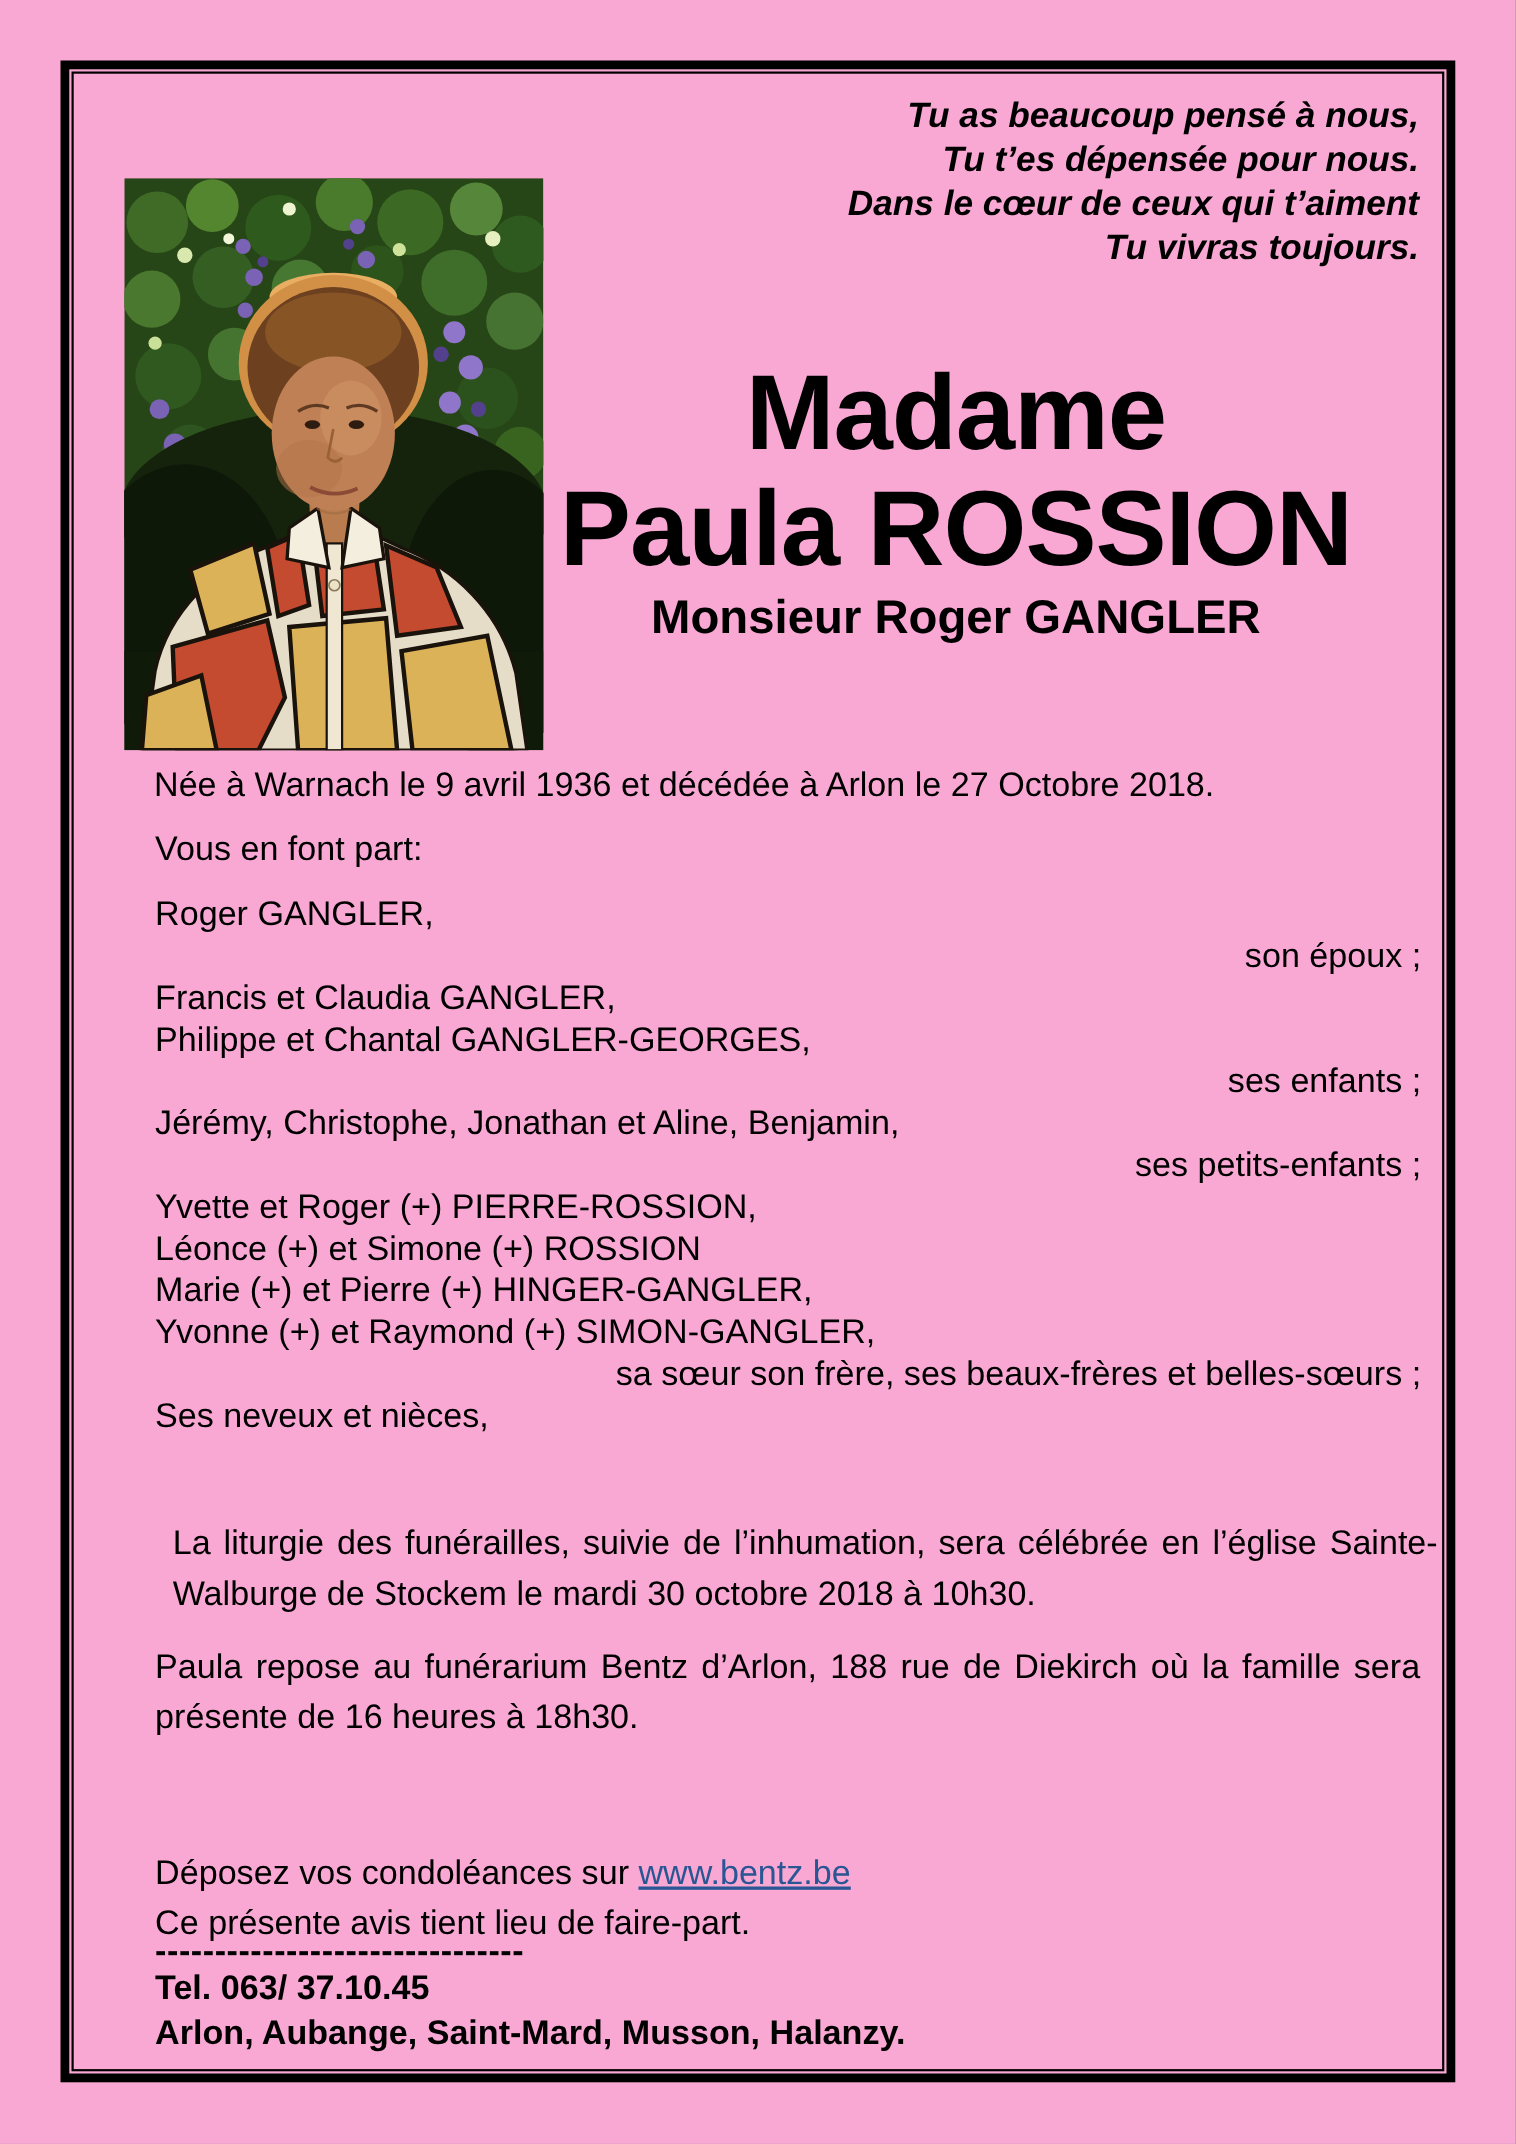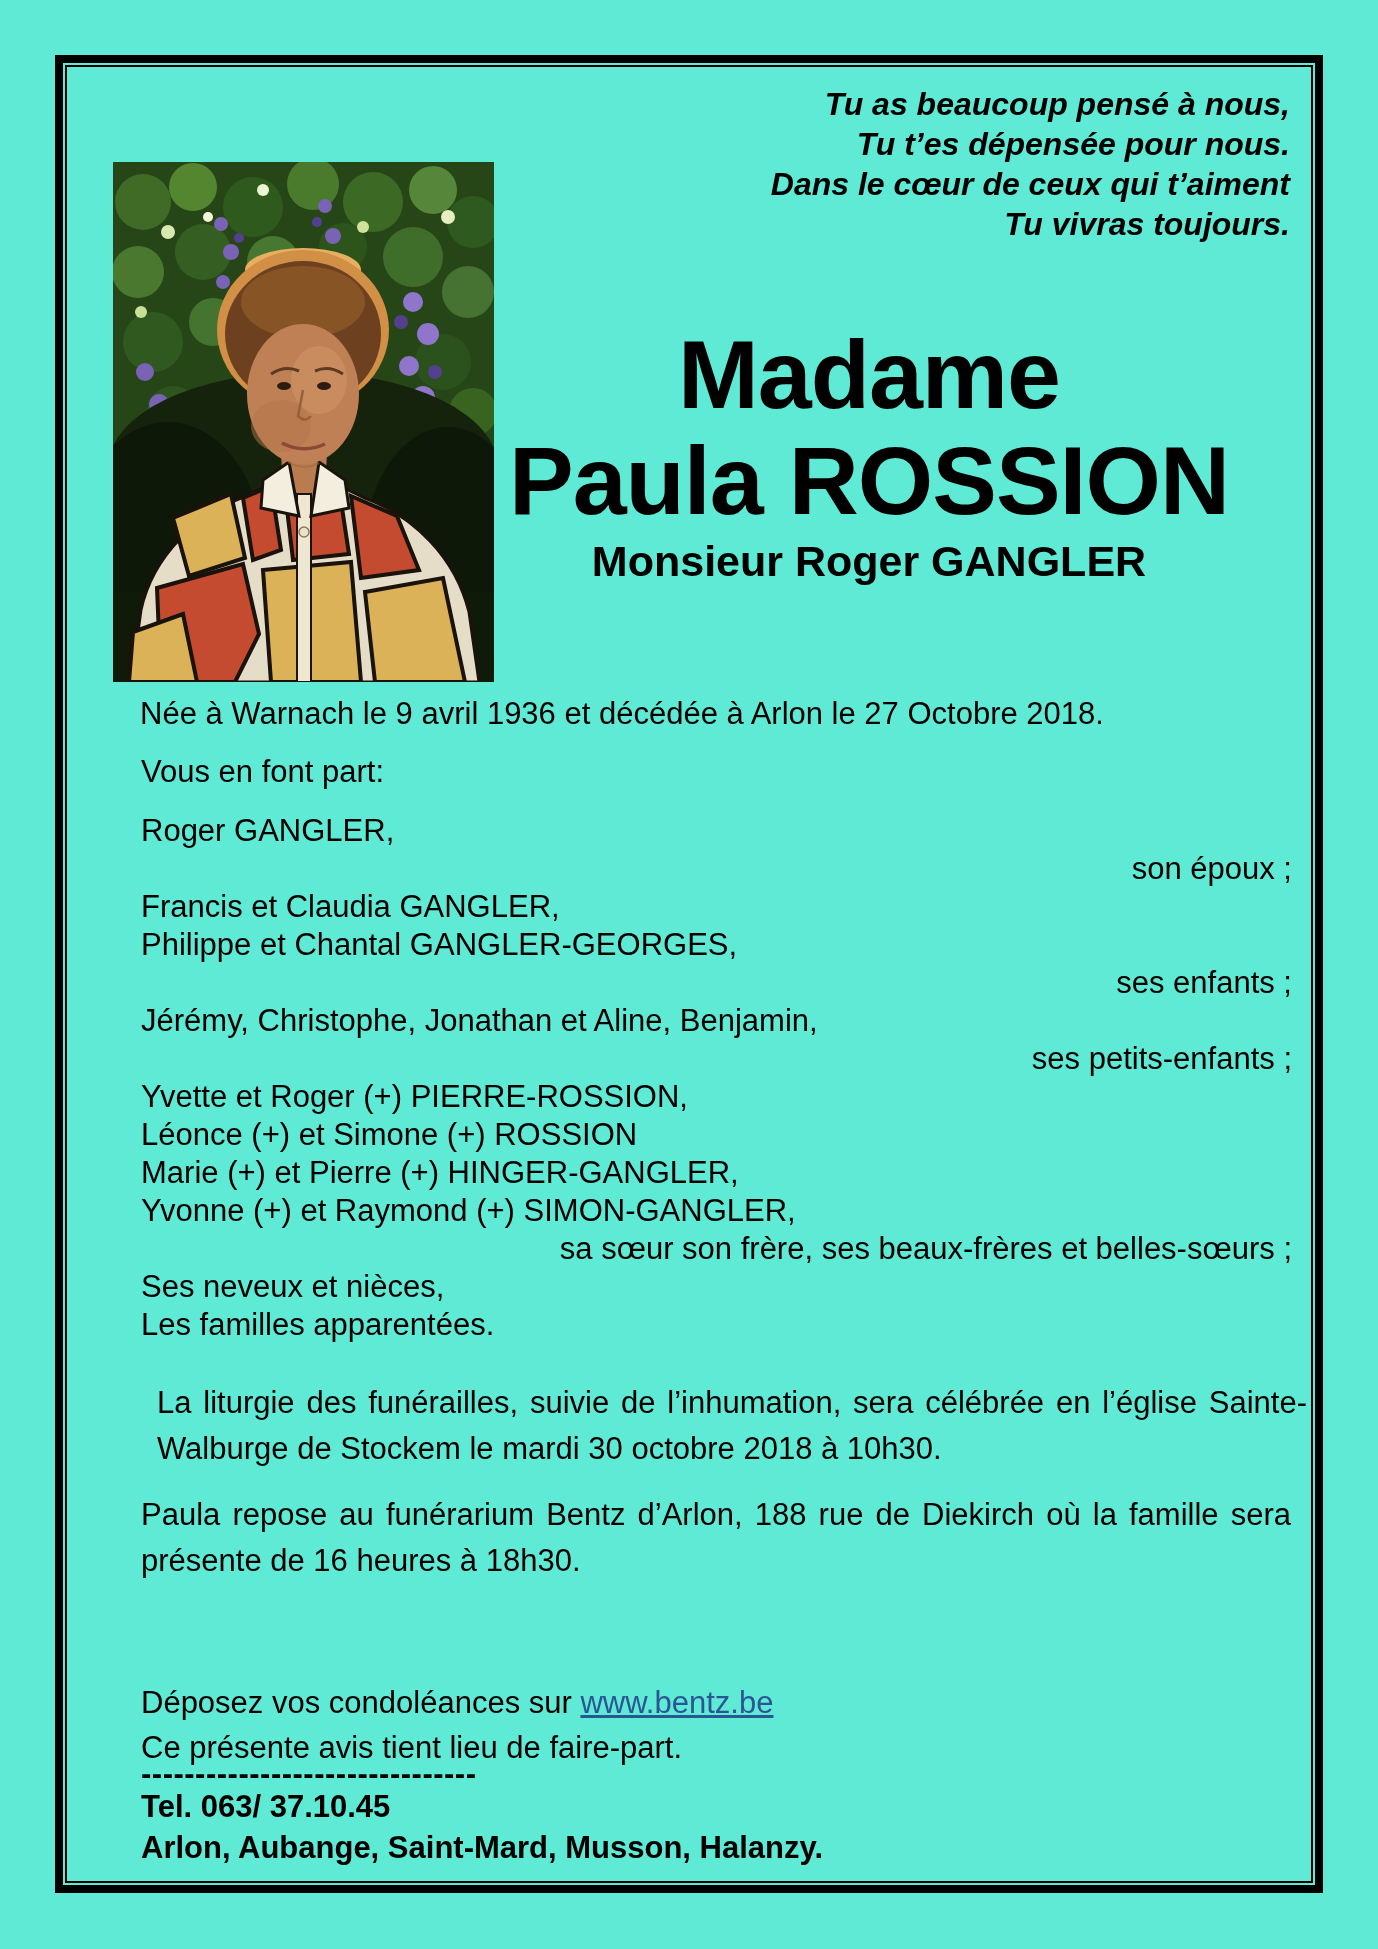--- a/index.html
+++ b/index.html
@@ -1,19 +1,19 @@
 <!DOCTYPE html>
 <html><head>
 <meta charset="utf-8">
 <style>
   * { margin:0; padding:0; box-sizing:border-box; }
   html,body { background:#888; }
   .page {
     position:relative; width:1378px; height:1949px; margin:0 auto;
-    background:#5eead4; color:#000;
+    background:#f9a8d4; color:#000;
     font-family:"Liberation Sans", sans-serif;
     overflow:hidden;
   }
   .frame-outer {
     position:absolute; left:55px; top:55px; width:1268px; height:1838px;
     border:8px solid #000;
   }
   .frame-inner { position:absolute; inset:2px; border:2px solid #000; }
 
   .quote {
@@ -202,21 +202,20 @@
     <div class="al">Philippe et Chantal GANGLER-GEORGES,</div>
     <div class="ar">ses enfants ;</div>
     <div class="al">Jérémy, Christophe, Jonathan et Aline, Benjamin,</div>
     <div class="ar">ses petits-enfants ;</div>
     <div class="al">Yvette et Roger (+) PIERRE-ROSSION,</div>
     <div class="al">Léonce (+) et Simone (+) ROSSION</div>
     <div class="al">Marie (+) et Pierre (+) HINGER-GANGLER,</div>
     <div class="al">Yvonne (+) et Raymond (+) SIMON-GANGLER,</div>
     <div class="ar">sa sœur son frère, ses beaux-frères et belles-sœurs ;</div>
     <div class="al">Ses neveux et nièces,</div>
-    <div class="al">Les familles apparentées.</div>
   </div>
 
   <div class="para para1">La liturgie des funérailles, suivie de l’inhumation, sera célébrée en l’église Sainte-Walburge de Stockem le mardi 30 octobre 2018 à 10h30.</div>
 
   <div class="para para2">Paula repose au funérarium Bentz d’Arlon, 188 rue de Diekirch où la famille sera présente de 16 heures à 18h30.</div>
 
   <div class="condolences">
     <div><span>Déposez vos condoléances sur </span><a href="#">www.bentz.be</a></div>
     <div>Ce présente avis tient lieu de faire-part.</div>
   </div>

